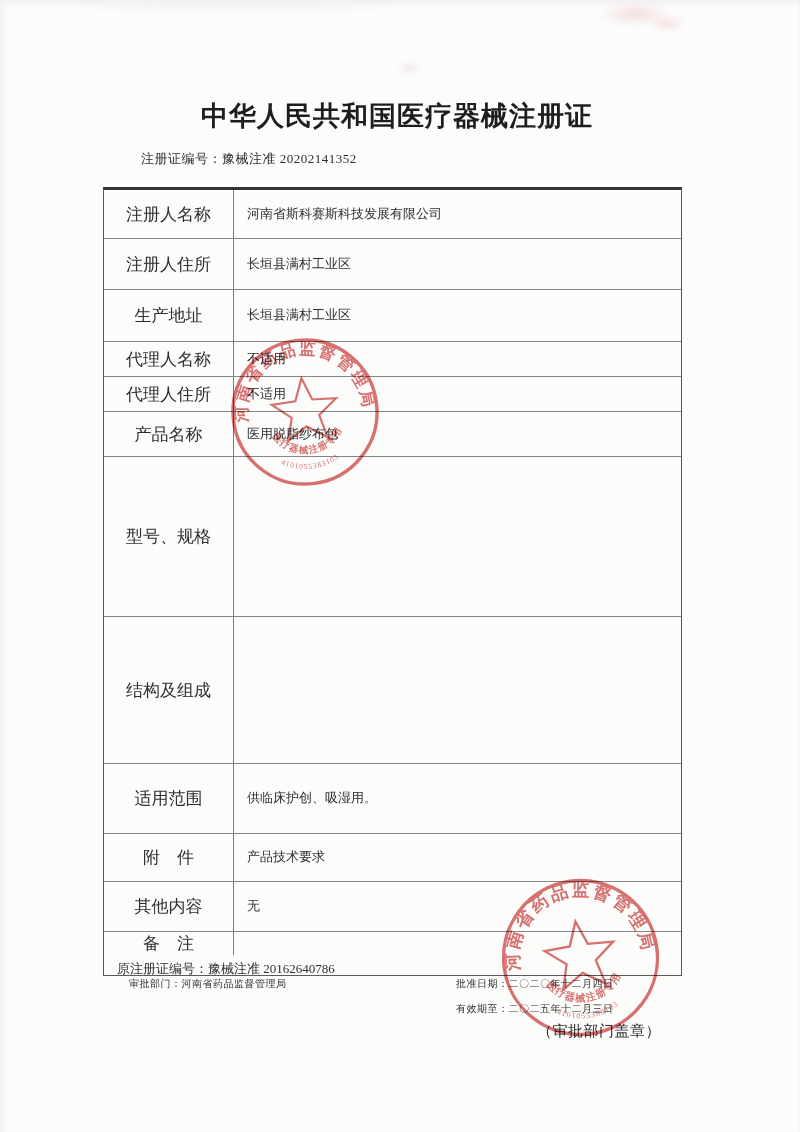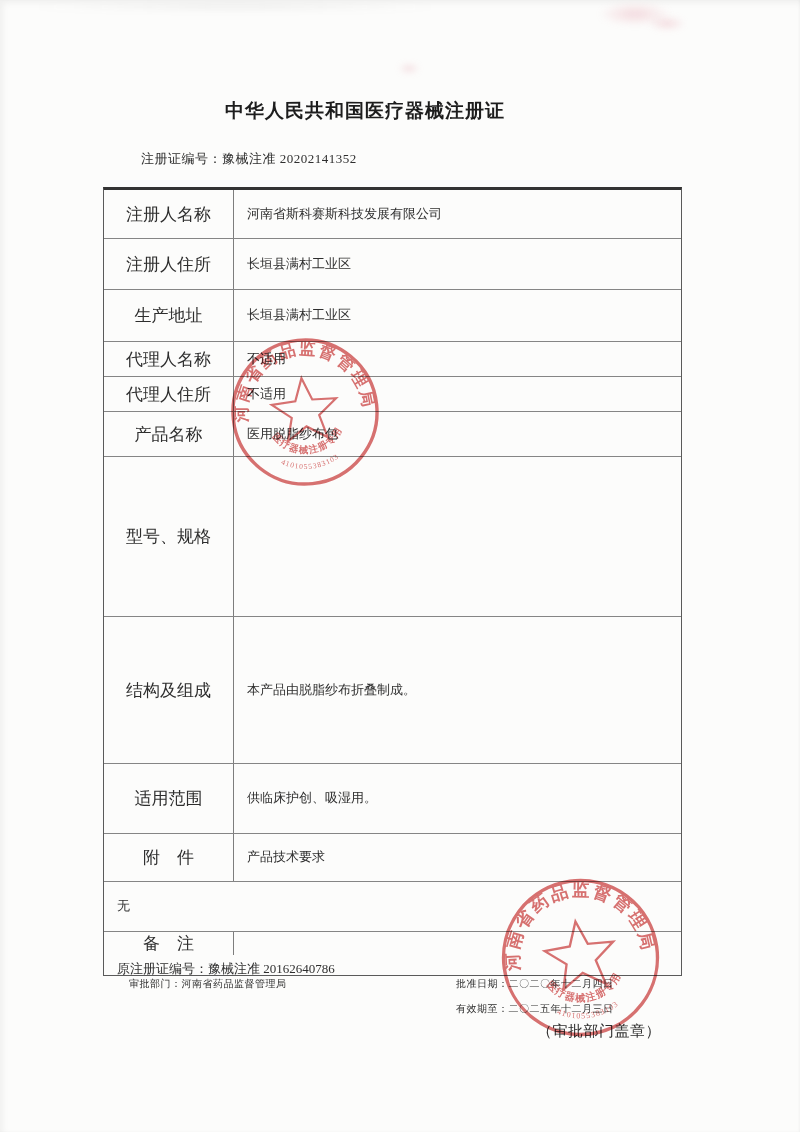--- a/index.html
+++ b/index.html
@@ -13,22 +13,23 @@
     color:#2e2e2e;
     box-shadow:inset 3px 3px 6px rgba(0,0,0,0.05), inset -1px 0 2px rgba(0,0,0,0.03);
   }
   .smudge{position:absolute;border-radius:50%;filter:blur(3px);pointer-events:none;}
   .smudge.pink{background:radial-gradient(ellipse at center, rgba(225,140,155,0.30), rgba(225,140,155,0) 70%);}
   .smudge.gray{background:radial-gradient(ellipse at center, rgba(90,90,90,0.10), rgba(90,90,90,0) 70%);}
 
   .title{
     position:absolute;top:98px;left:0;width:730px;
     text-align:center;
-    font-size:19px;font-weight:bold;letter-spacing:1px;
+    font-size:27px;font-weight:bold;letter-spacing:1px;
     color:#1d1d1d;
+    padding-left:32px;
   }
   .regno{
     position:absolute;top:150px;left:141px;
     font-size:13px;letter-spacing:0.5px;
   }
   .cert-table{
     position:absolute;left:103px;top:187px;width:579px;
     border:1px solid #5a5a5a;border-top:3px solid #333;
     box-sizing:border-box;
     background:transparent;
@@ -102,31 +103,31 @@
     </div>
     <div class="row" style="height:45px">
       <div class="cell-label">产品名称</div>
       <div class="cell-value">医用脱脂纱布包</div>
     </div>
     <div class="row tall" style="height:160px">
       <div class="cell-label">型号、规格</div>
     </div>
     <div class="row" style="height:147px">
       <div class="cell-label">结构及组成</div>
-      <div class="cell-value">本产品由脱脂纱布折叠制成。</div>
     </div>
     <div class="row" style="height:70px">
       <div class="cell-label">适用范围</div>
       <div class="cell-value">供临床护创、吸湿用。</div>
     </div>
     <div class="row" style="height:48px">
       <div class="cell-label">附　件</div>
       <div class="cell-value">产品技术要求</div>
     </div>
     <div class="row" style="height:50px">
+      <div class="cell-label">其他内容</div>
       <div class="cell-value">无</div>
     </div>
     <div class="row" style="height:43px">
       <div class="cell-label">备　注</div>
       <div class="cell-value">原注册证编号：豫械注准 20162640786</div>
     </div>
   </div>
 
   <div class="footer-line f-dept">审批部门：河南省药品监督管理局</div>
   <div class="footer-line f-approve">批准日期：二〇二〇年十二月四日</div>

